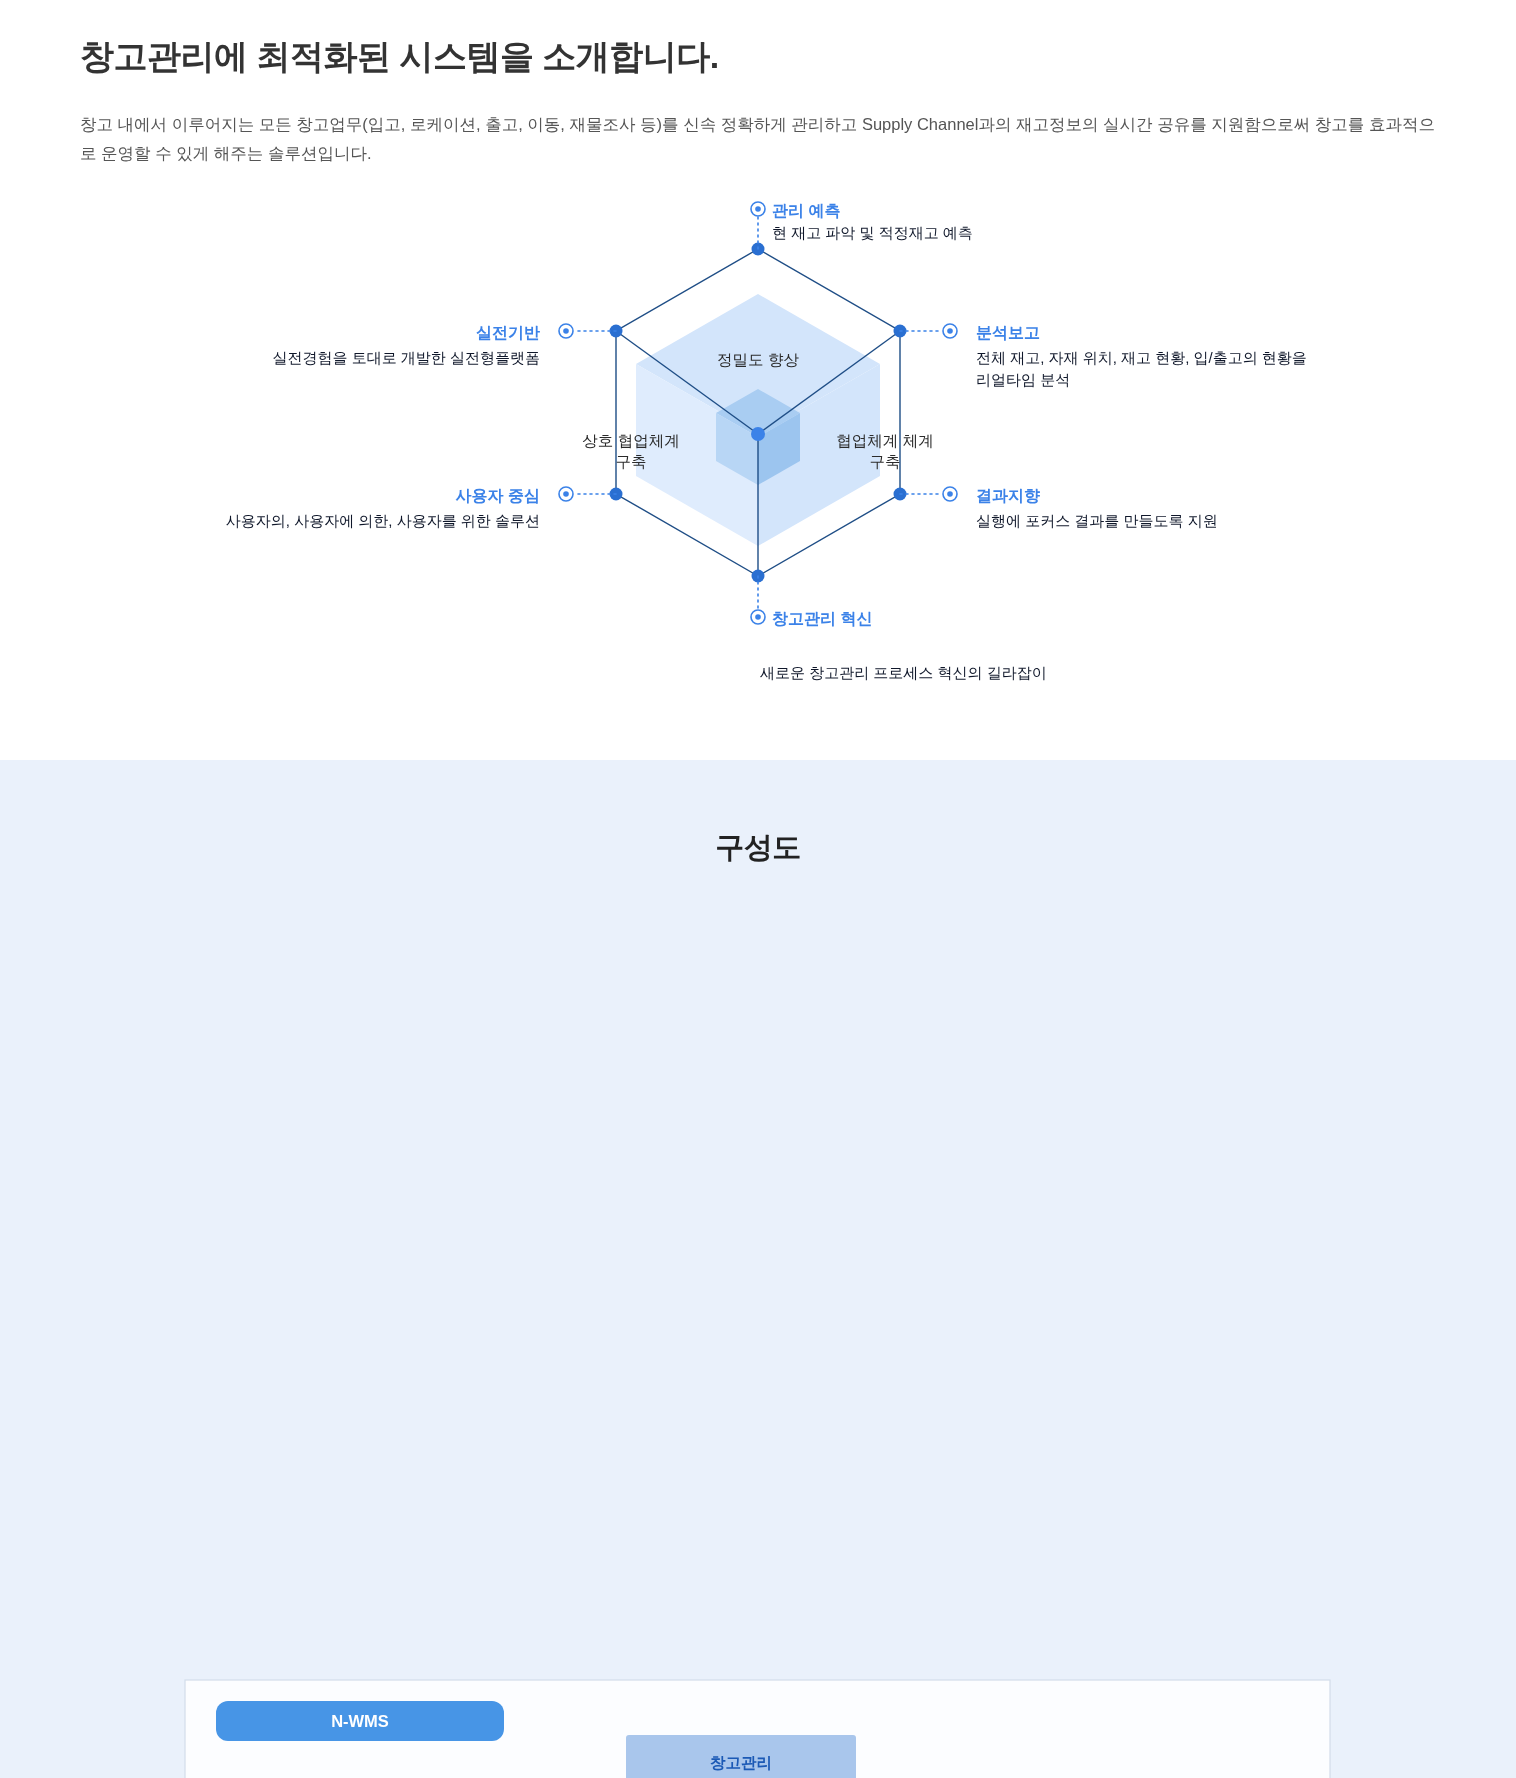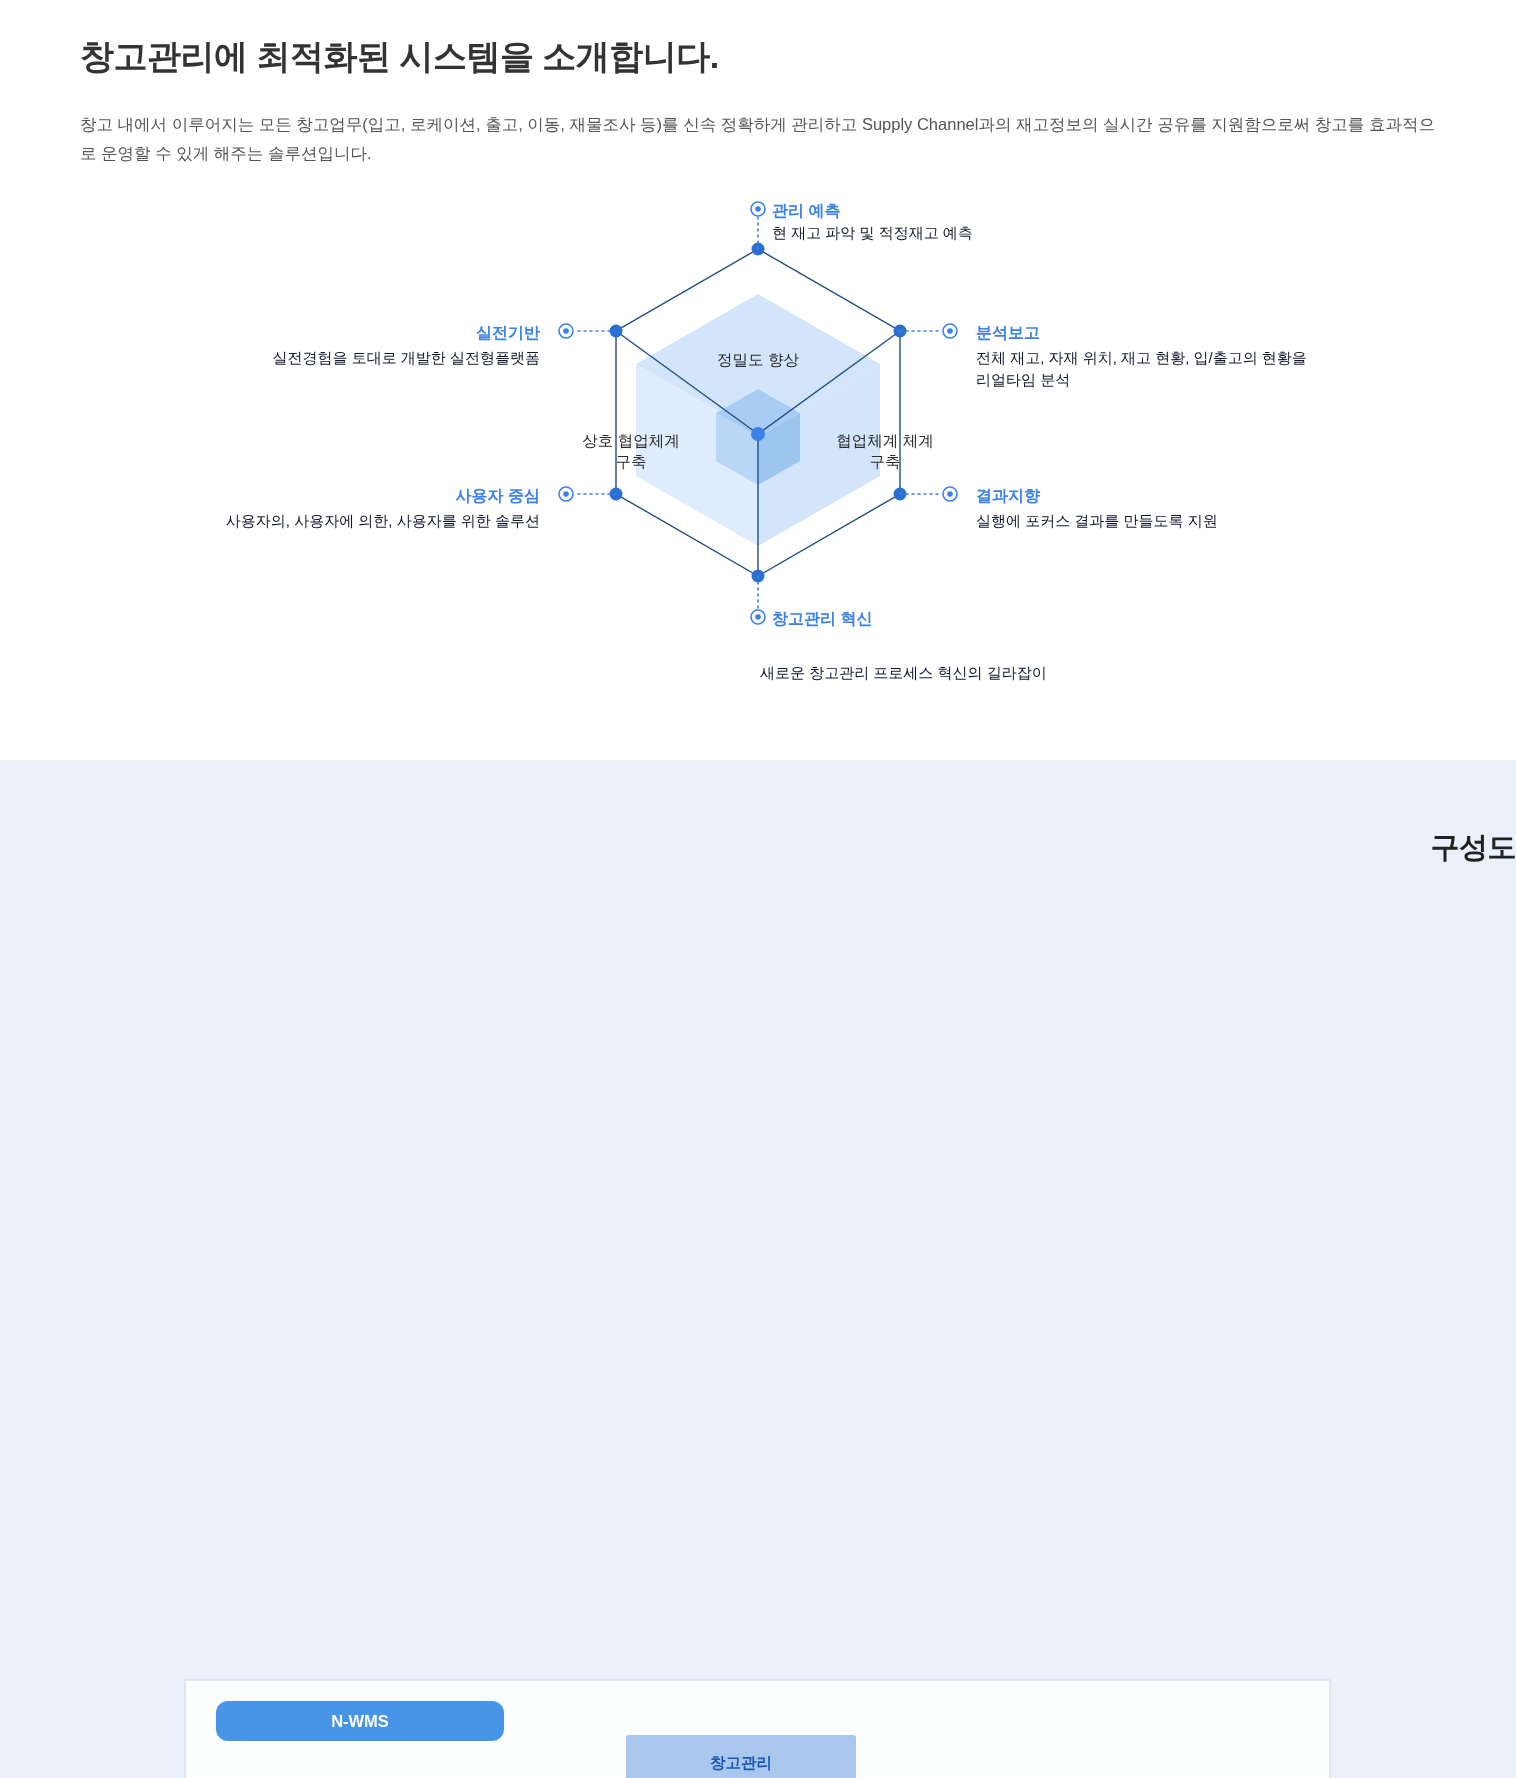--- a/index.html
+++ b/index.html
@@ -59,21 +59,21 @@
   }
 
   
   .diagram-section {
     position:absolute;
     left:0; top:760px;
     width:1516px; height:1018px;
     background:#eaf1fb;
   }
   .diagram-title {
-    text-align:right;
+    text-align:center;
     font-size:29px; font-weight:700; color:#222;
     margin:0; padding-top:68px;
     letter-spacing:-0.5px;
   }
   .diagram-canvas { position:absolute; left:0; top:0; width:1516px; height:1018px; }
 
   
   .box {
     position:absolute;
     background:#a9c6ec;

